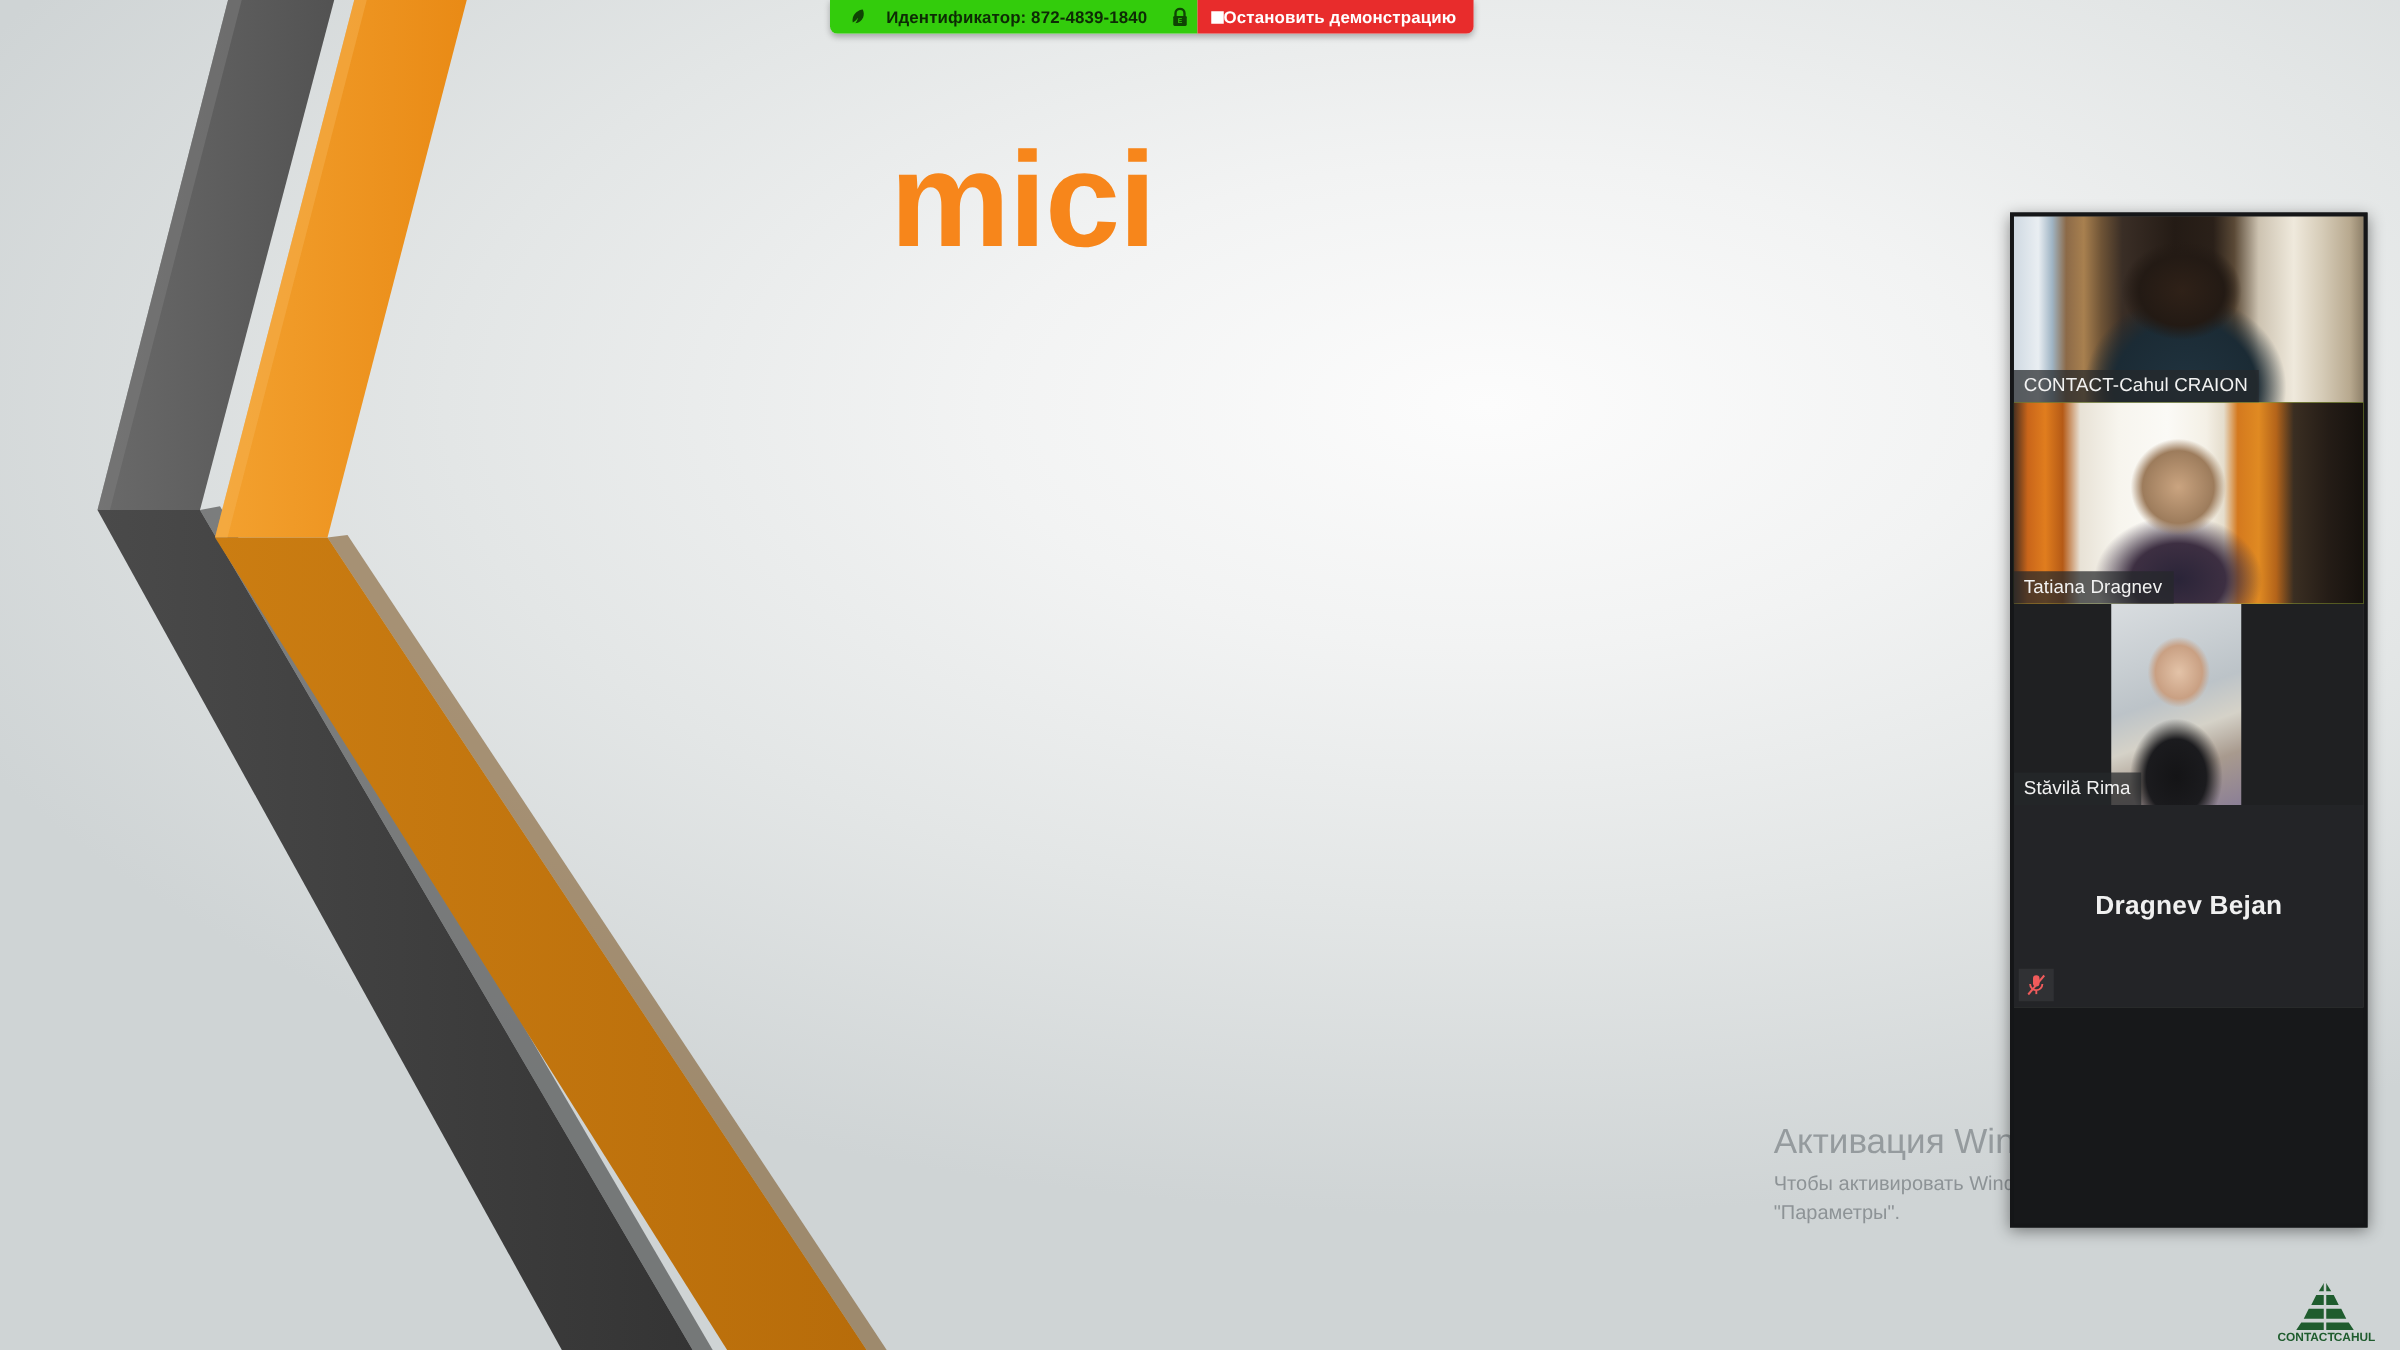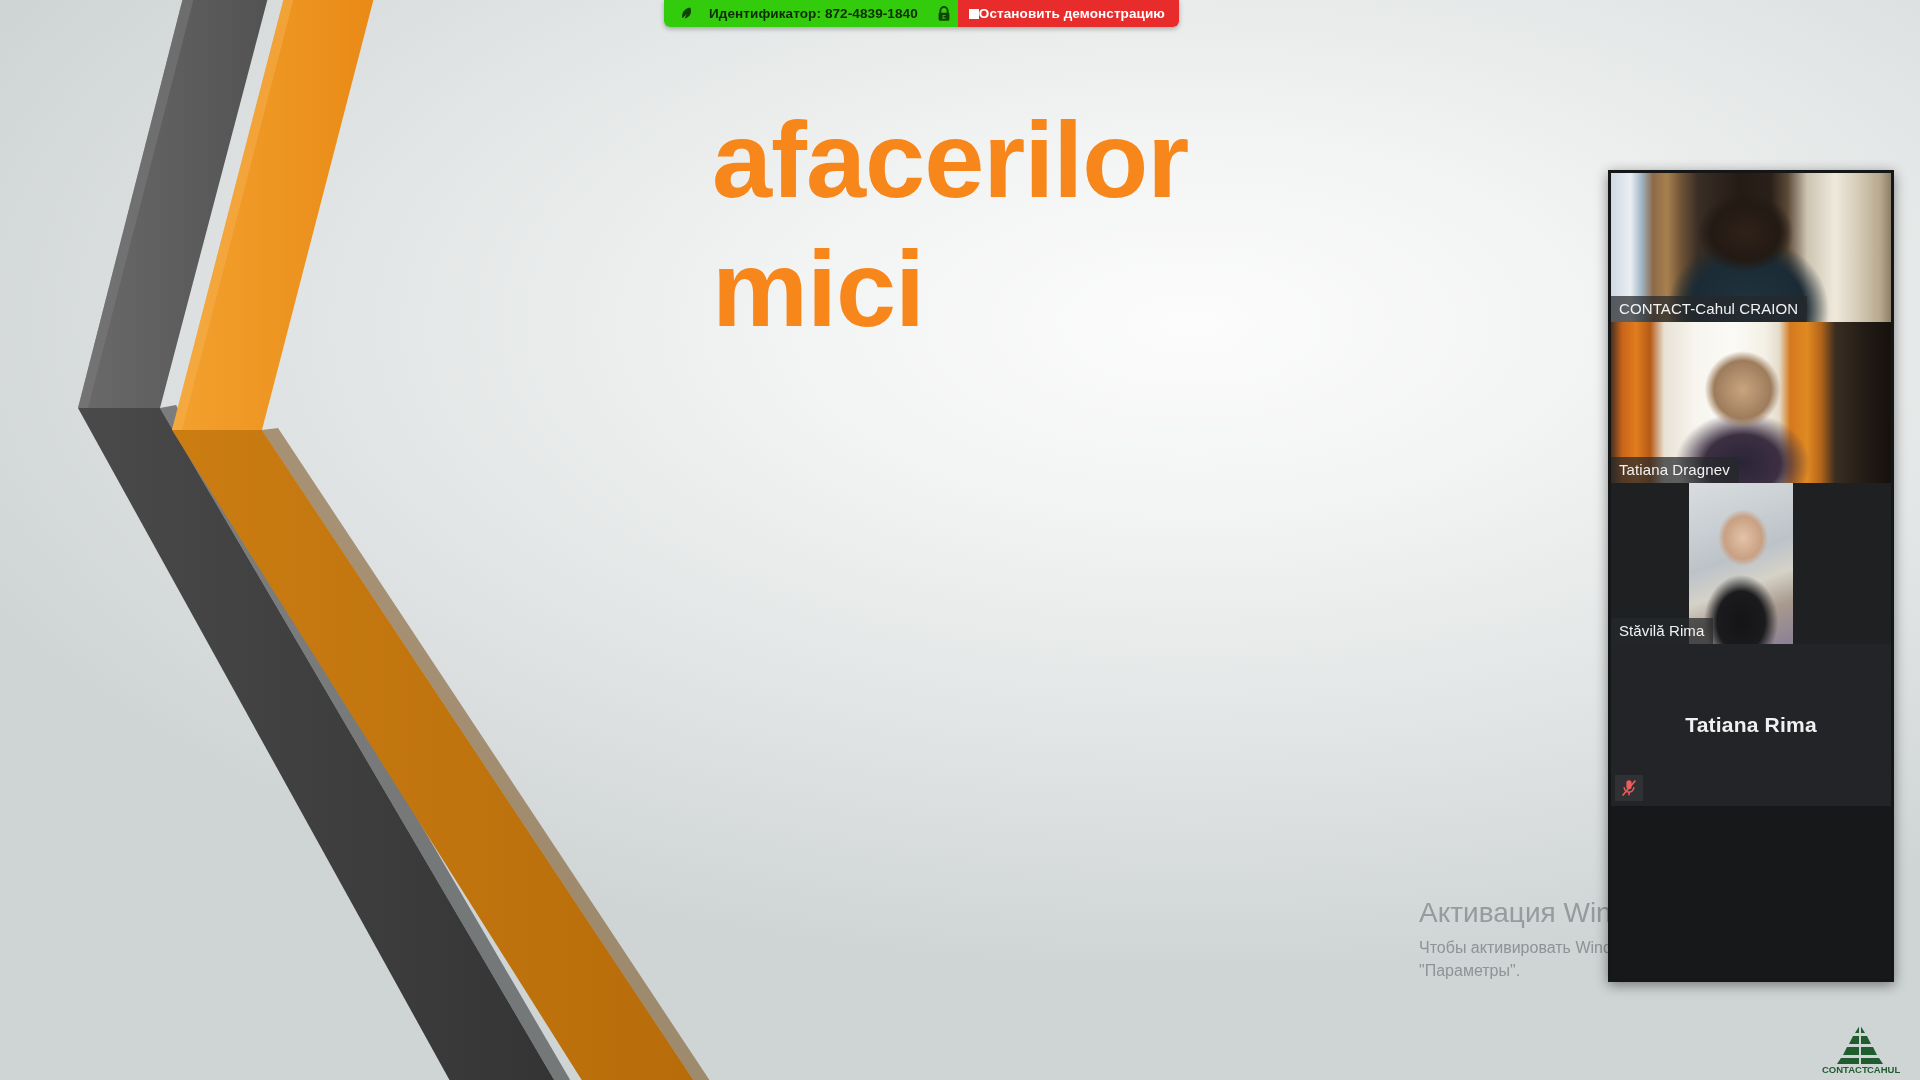--- a/index.html
+++ b/index.html
@@ -201,21 +201,20 @@
       <polygon points="172,430 262,430 700,1090 588,1090" fill="url(#gOrDn)"></polygon>
 
       <polygon points="262,430 278,428 716,1090 700,1090" fill="#6e3f05" opacity=".5"></polygon>
 
       <polygon points="185,-10 196,-10 88,408 78,408" fill="#7d7d7d" opacity=".5"></polygon>
       <polygon points="286,-10 296,-10 182,430 172,430" fill="#f6b354" opacity=".45"></polygon>
     </svg>
   </div>
 
   <div id="slide-title">
-    <div>afacerilor</div>
     <div>mici</div>
   </div>
 
   <div id="corp-logo">
     <svg width="86" height="52" viewBox="0 0 86 52" xmlns="http://www.w3.org/2000/svg">
       <g fill="#1f5c2e">
         <polygon points="42,3 47,11 37,11"></polygon>
         <polygon points="35,14 49,14 53,22 31,22"></polygon>
         <polygon points="29,25 55,25 59,33 25,33"></polygon>
         <polygon points="23,36 61,36 65,42 19,42"></polygon>
@@ -270,21 +269,21 @@
 
   <div class="video-tile tile-h3">
     <div class="cam-bg cam3">
       <div class="cam3-inner"></div>
     </div>
     <div class="tile-name-badge">Stăvilă Rima</div>
   </div>
 
   <div class="video-tile tile-h4">
     <div class="cam-bg cam-dark"></div>
-    <div class="tile-center-name">Tatiana Rima</div>
+    <div class="tile-center-name">Dragnev Bejan</div>
     <div class="mic-muted-badge">
       <svg width="16" height="18" viewBox="0 0 16 18" xmlns="http://www.w3.org/2000/svg">
         <rect x="5.4" y="1.2" width="5.2" height="9" rx="2.6" fill="#f05b5b"></rect>
         <path d="M3.1 8.2 A4.9 4.9 0 0 0 12.9 8.2" stroke="#f05b5b" stroke-width="1.5" fill="none"></path>
         <rect x="7.3" y="13.0" width="1.5" height="3.3" fill="#f05b5b"></rect>
         <line x1="1.6" y1="16.6" x2="14.4" y2="1.4" stroke="#f05b5b" stroke-width="1.6"></line>
       </svg>
     </div>
   </div>
 

